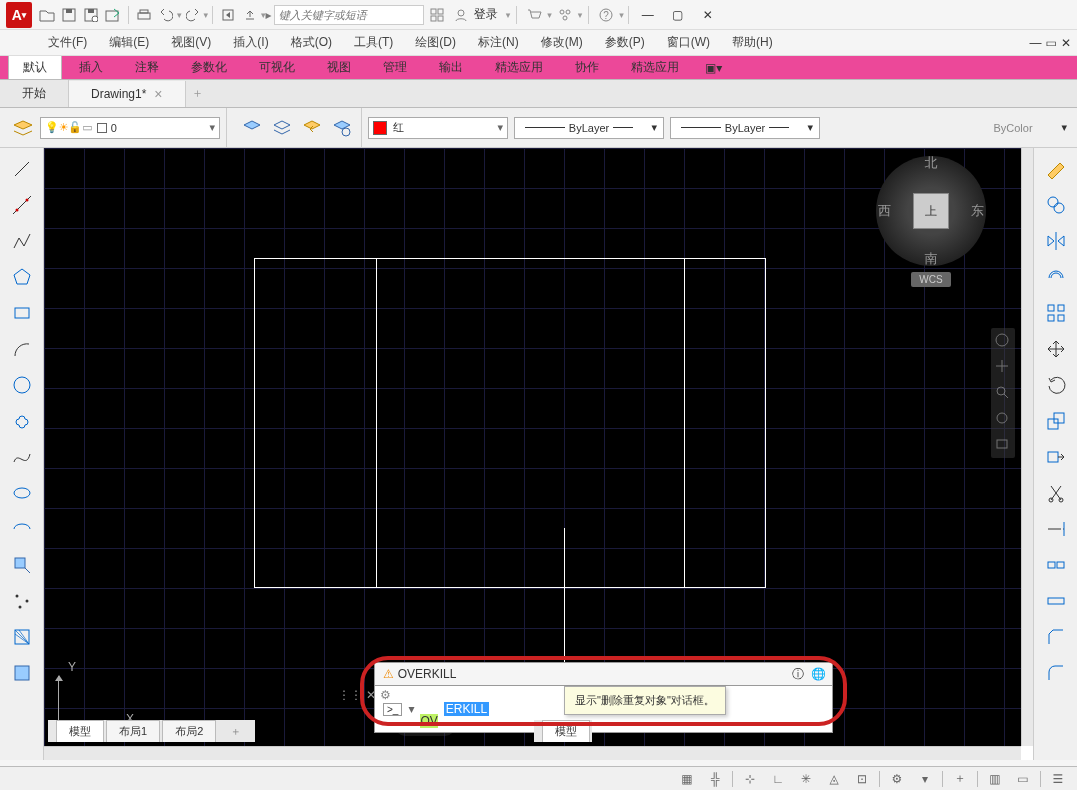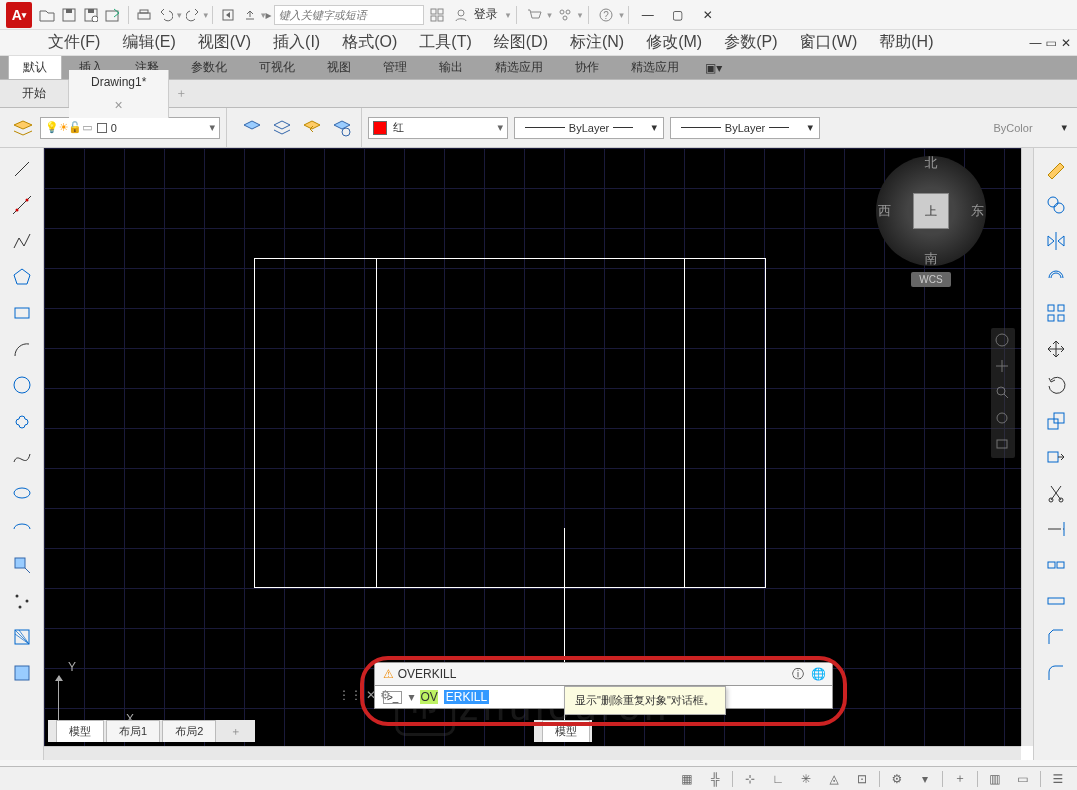--- a/index.html
+++ b/index.html
@@ -6,28 +6,28 @@
 body { background:#f5f5f5; width:1077px; height:790px; overflow:hidden; position:relative; font-size:12px; color:#333; }
 .titlebar { height:30px; background:#f5f5f5; display:flex; align-items:center; padding:0 6px; border-bottom:1px solid #ddd; }
 .logo { width:26px; height:26px; background:#c11; border-radius:2px; display:flex; align-items:center; justify-content:center; color:#fff; font-weight:bold; font-size:14px; margin-right:4px; }
 .qat-btn { width:22px; height:22px; display:flex; align-items:center; justify-content:center; cursor:pointer; border-radius:2px; }
 .qat-sep { width:1px; height:18px; background:#ccc; margin:0 4px; }
 .title-center { flex:1; text-align:center; font-size:13px; color:#555; }
 .search-box { display:flex; align-items:center; gap:2px; }
 .search-box input { width:150px; height:20px; border:1px solid #ccc; padding:0 4px; font-size:11px; font-style:italic; color:#999; }
 .win-btn { width:30px; height:24px; display:flex; align-items:center; justify-content:center; cursor:pointer; }
 .menubar { height:26px; background:#f5f5f5; display:flex; align-items:center; padding-left:38px; gap:2px; border-bottom:1px solid #ddd; position:relative; }
-.menu-item { padding:4px 10px; cursor:pointer; font-size:16px; color:#444; }
+.menu-item { padding:4px 10px; cursor:pointer; font-size:12px; color:#444; }
 .menu-close { position:absolute; right:6px; display:flex; gap:4px; }
-.ribbon-tabs { height:24px; background:#a3a3a3; display:flex; align-items:flex-end; padding-left:8px; border-bottom:1px solid #bbb; }
+.ribbon-tabs { height:24px; background:#ec4899; display:flex; align-items:flex-end; padding-left:8px; border-bottom:1px solid #bbb; }
 .rtab { padding:4px 14px 3px; cursor:pointer; font-size:12px; border:1px solid transparent; border-bottom:none; margin-right:2px; }
 .rtab.active { border-color:#bbb; background:#fff; }
 .doc-tabs { height:28px; background:#e8e8e8; display:flex; align-items:center; border-bottom:1px solid #bbb; }
 .dtab { padding:5px 22px; cursor:pointer; font-size:12px; border-right:1px solid #ccc; position:relative; display:flex; align-items:center; gap:8px; }
-.dtab.active { background:#f5f5f5;flex-direction:column; }
+.dtab.active { background:#f5f5f5; }
 .dtab-close { color:#999; font-size:14px; }
 .dtab-plus { width:24px; height:24px; display:flex; align-items:center; justify-content:center; color:#999; cursor:pointer; }
 .toolbar-row { height:40px; background:#f0f0f0; display:flex; align-items:center; padding:0 4px; gap:6px; border-bottom:1px solid #ccc; }
 .tb-group { display:flex; align-items:center; gap:4px; padding:0 6px; border-right:1px solid #ccc; height:100%; }
 .tbicon { width:26px; height:26px; display:flex; align-items:center; justify-content:center; cursor:pointer; border-radius:2px; }
 .layer-sel { width:180px; height:22px; border:1px solid #aaa; background:#fff; display:flex; align-items:center; padding:0 4px; font-size:11px; cursor:pointer; }
 .color-sel { width:140px; height:22px; border:1px solid #aaa; background:#fff; display:flex; align-items:center; padding:0 4px; gap:6px; font-size:11px; cursor:pointer; }
 .color-sw { width:14px; height:14px; border:1px solid #666; }
 .prop-sel { width:150px; height:22px; border:1px solid #aaa; background:#fff; display:flex; align-items:center; justify-content:center; font-size:11px; cursor:pointer; position:relative; }
 .prop-line { position:absolute; left:10px; right:30px; height:1px; background:#333; }
@@ -60,21 +60,21 @@
 .scroll-h { position:absolute; left:0; bottom:0; right:12px; height:14px; background:#e8e8e8; border-top:1px solid #ccc; }
 .watermark { position:absolute; bottom:10px; left:50%; transform:translateX(-50%); display:flex; align-items:center; gap:4px; color:#444; opacity:0.35; pointer-events:none; }
 .wm-logo { width:60px; height:60px; border:3px solid #444; border-radius:10px; display:flex; align-items:center; justify-content:center; font-size:28px; font-weight:bold; }
 .wm-text { font-size:40px; letter-spacing:4px; }
 .cmd-area { position:absolute; bottom:40px; left:330px; right:200px; height:58px; }
 .cmd-highlight { position:absolute; inset:-6px -14px; border:4px solid #c22; border-radius:28px; pointer-events:none; z-index:5; }
 .cmd-hist { background:#f5f5f5; border:1px solid #999; padding:4px 8px; font-size:12px; display:flex; align-items:center; gap:4px; position:relative; }
 .cmd-hist .glob { position:absolute; right:28px; }
 .cmd-hist .help { position:absolute; right:6px; color:#888; }
 .cmd-input { background:#fff; border:1px solid #999; border-top:none; padding:4px 8px; display:flex; align-items:center; gap:6px; font-size:12px; font-family:monospace; }
-.cmd-input .typed { background:#bef264; }
+.cmd-input .typed { background:#bef264;margin-top:24px; }
 .cmd-input .hilite { background:#3399ff; color:#fff; padding:0 2px; }
 .cmd-tooltip { position:absolute; top:24px; left:190px; background:#fcfce0; border:1px solid #aaa; padding:6px 10px; font-size:11px; z-index:6; box-shadow:2px 2px 4px rgba(0,0,0,0.2); }
 .cmd-handle { position:absolute; left:-36px; top:26px; display:flex; gap:4px; align-items:center; color:#999; }
 .bottom-tabs { position:absolute; bottom:18px; left:0; height:22px; display:flex; align-items:center; background:#e8e8e8; padding-left:8px; z-index:2; }
 .btab { padding:3px 12px; border:1px solid #bbb; border-bottom:none; background:#f5f5f5; font-size:11px; cursor:pointer; margin-right:2px; }
 .btab.active { background:#fff; }
 .statusbar { position:absolute; bottom:0; left:0; right:0; height:24px; background:#f0f0f0; border-top:1px solid #bbb; display:flex; align-items:center; justify-content:flex-end; padding:0 8px; gap:6px; }
 .sb-icon { width:22px; height:20px; display:flex; align-items:center; justify-content:center; cursor:pointer; color:#666; border-radius:2px; }
 .sb-sep { width:1px; height:16px; background:#bbb; }
 svg { display:block; }

